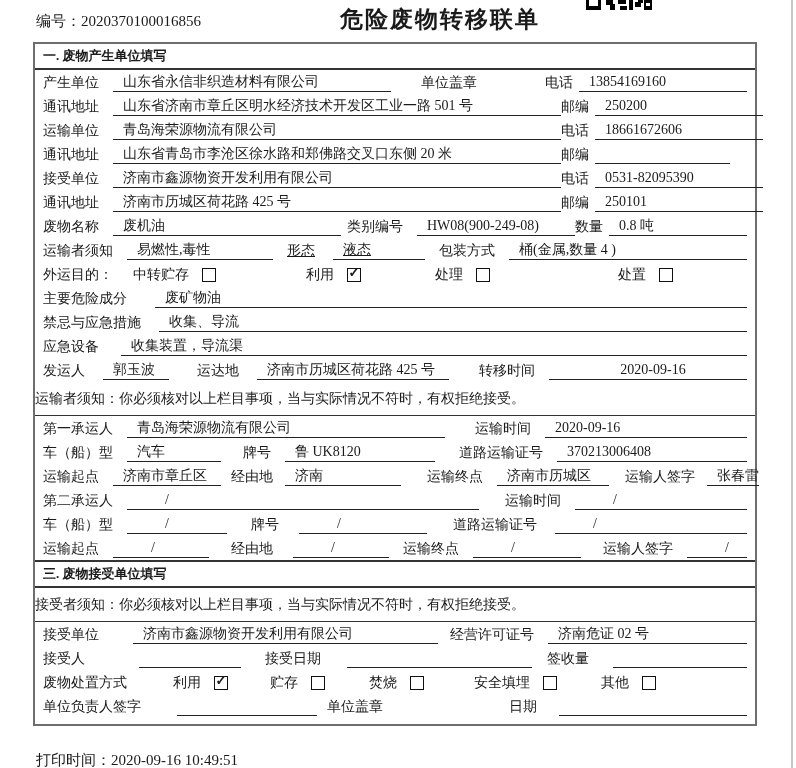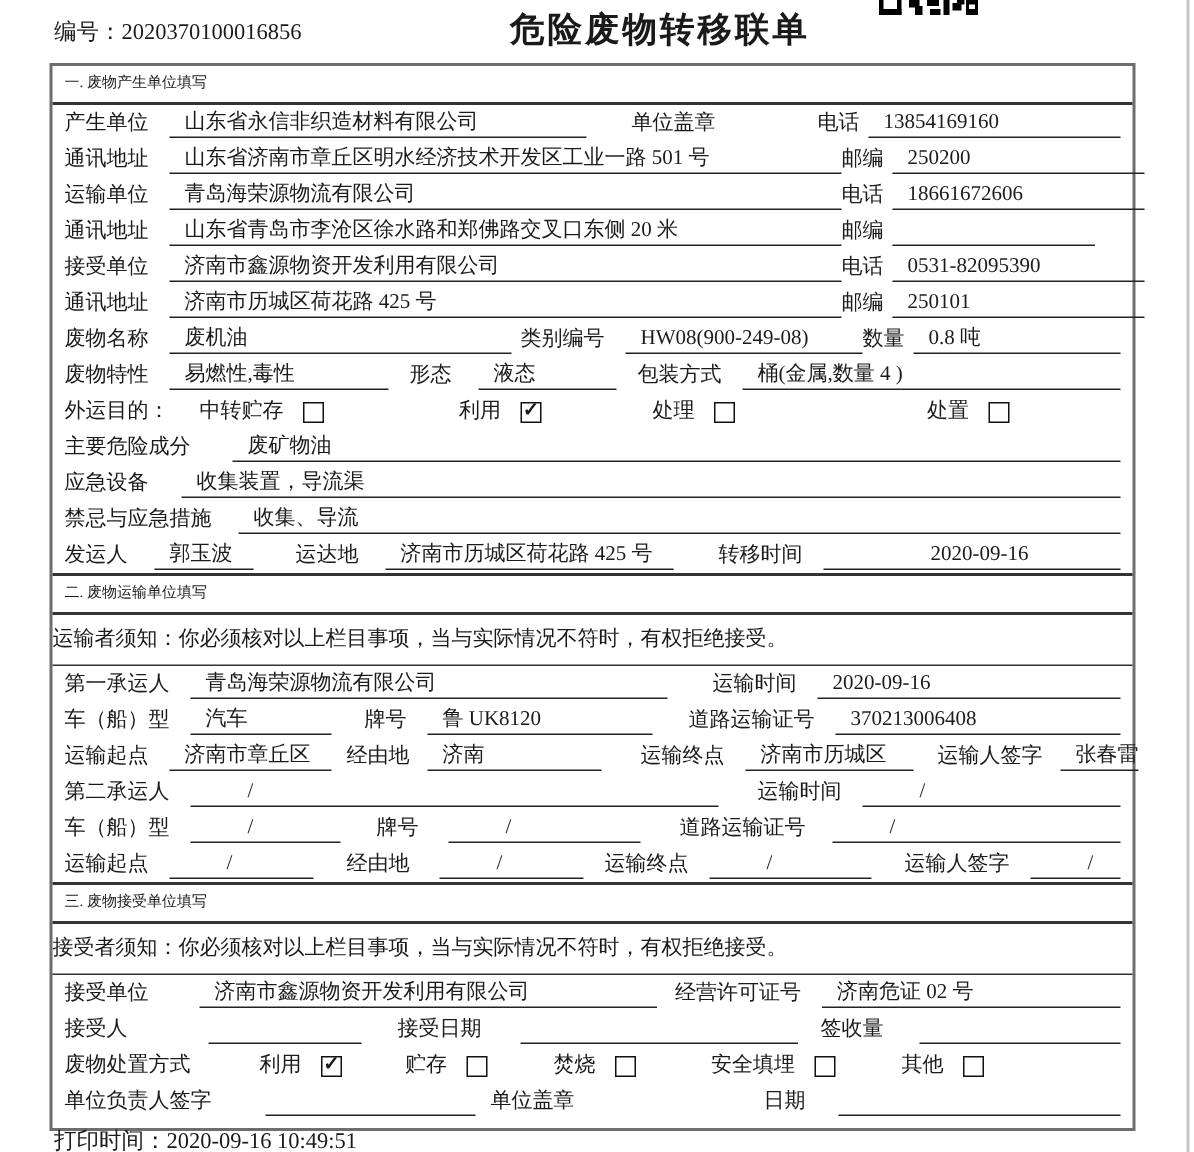--- a/index.html
+++ b/index.html
@@ -14,21 +14,21 @@
   .doc-title{position:absolute;top:4px;left:0;width:100%;text-align:center;
     transform:translateX(42px);font-size:23px;font-weight:bold;letter-spacing:2px;}
   .qr{position:absolute;top:0;left:586px;}
   .form-table{
     position:absolute;top:42px;left:33px;width:724px;
     border:2px solid #6e6e6e;background:#fff;box-sizing:border-box;
     padding-bottom:6px;
   }
   .sec-title{
     height:22px;line-height:22px;padding:1px 0 1px 8px;
-    font-weight:normal;font-size:10px;border-bottom:2px solid #333;
+    font-weight:bold;font-size:13px;border-bottom:2px solid #333;
   }
   .sec-title.bt{border-top:2px solid #333;}
   .note-row{height:33px;line-height:33px;padding-left:0;border-bottom:1.5px solid #333;white-space:nowrap;}
   .row{display:flex;align-items:flex-end;height:24px;padding:0 8px;white-space:nowrap;}
   .field{display:inline-flex;align-items:flex-end;}
   .field.fill{flex:1;}
   .lbl{line-height:19px;padding-right:6px;margin-bottom:2px;}
   .uline{
     display:inline-block;box-sizing:border-box;
     border-bottom:1px solid #222;line-height:19px;min-height:19px;
@@ -144,24 +144,24 @@
         <span class="lbl">类别编号</span>
         <span class="uline" style="width: 158px; margin-left: 8px;">HW08(900-249-08)</span>
       </span>
       <span class="field" style="margin-left: auto;">
         <span class="lbl">数量</span>
         <span class="uline" style="width: 138px;">0.8 吨</span>
       </span>
     </div>
     <div class="row">
       <span class="field">
-        <span class="lbl">废物特性</span>
+        <span class="lbl">运输者须知</span>
         <span class="uline" style="width: 146px; margin-left: 8px;">易燃性,毒性</span>
       </span>
-      <span class="field" style="margin-left: 14px;">
+      <span class="field" style="margin-left: 14px; text-decoration: underline;">
         <span class="lbl">形态</span>
         <span class="uline" style="width: 92px; margin-left: 12px;">液态</span>
       </span>
       <span class="field fill" style="margin-left: 14px;">
         <span class="lbl">包装方式</span>
         <span class="uline" style="margin-left: 8px;">桶(金属,数量 4 )</span>
       </span>
     </div>
     <div class="row">
       <span class="field">
@@ -187,45 +187,44 @@
       </span>
     </div>
     <div class="row">
       <span class="field fill">
         <span class="lbl">主要危险成分</span>
         <span class="uline" style="margin-left: 22px;">废矿物油</span>
       </span>
     </div>
     <div class="row">
       <span class="field fill">
+        <span class="lbl">禁忌与应急措施</span>
+        <span class="uline" style="margin-left: 12px;">收集、导流</span>
+      </span>
+    </div>
+    <div class="row">
+      <span class="field fill">
         <span class="lbl">应急设备</span>
         <span class="uline" style="margin-left: 16px;">收集装置，导流渠</span>
-      </span>
-    </div>
-    <div class="row">
-      <span class="field fill">
-        <span class="lbl">禁忌与应急措施</span>
-        <span class="uline" style="margin-left: 12px;">收集、导流</span>
       </span>
     </div>
     <div class="row">
       <span class="field">
         <span class="lbl">发运人</span>
         <span class="uline" style="width: 66px; margin-left: 12px;">郭玉波</span>
       </span>
       <span class="field" style="margin-left: 28px;">
         <span class="lbl">运达地</span>
         <span class="uline" style="width: 192px; margin-left: 12px;">济南市历城区荷花路 425 号</span>
       </span>
       <span class="field fill" style="margin-left: 30px; text-align: center;">
         <span class="lbl">转移时间</span>
         <span class="uline" style="margin-left: 8px;">2020-09-16</span>
       </span>
     </div>
-    <div class="sec-title bt">二. 废物运输单位填写</div>
     <div class="note-row">运输者须知：你必须核对以上栏目事项，当与实际情况不符时，有权拒绝接受。</div>
     <div class="row">
       <span class="field">
         <span class="lbl">第一承运人</span>
         <span class="uline" style="width: 318px; margin-left: 8px;">青岛海荣源物流有限公司</span>
       </span>
       <span class="field fill" style="margin-left: 30px;">
         <span class="lbl">运输时间</span>
         <span class="uline" style="margin-left: 8px;">2020-09-16</span>
       </span>

